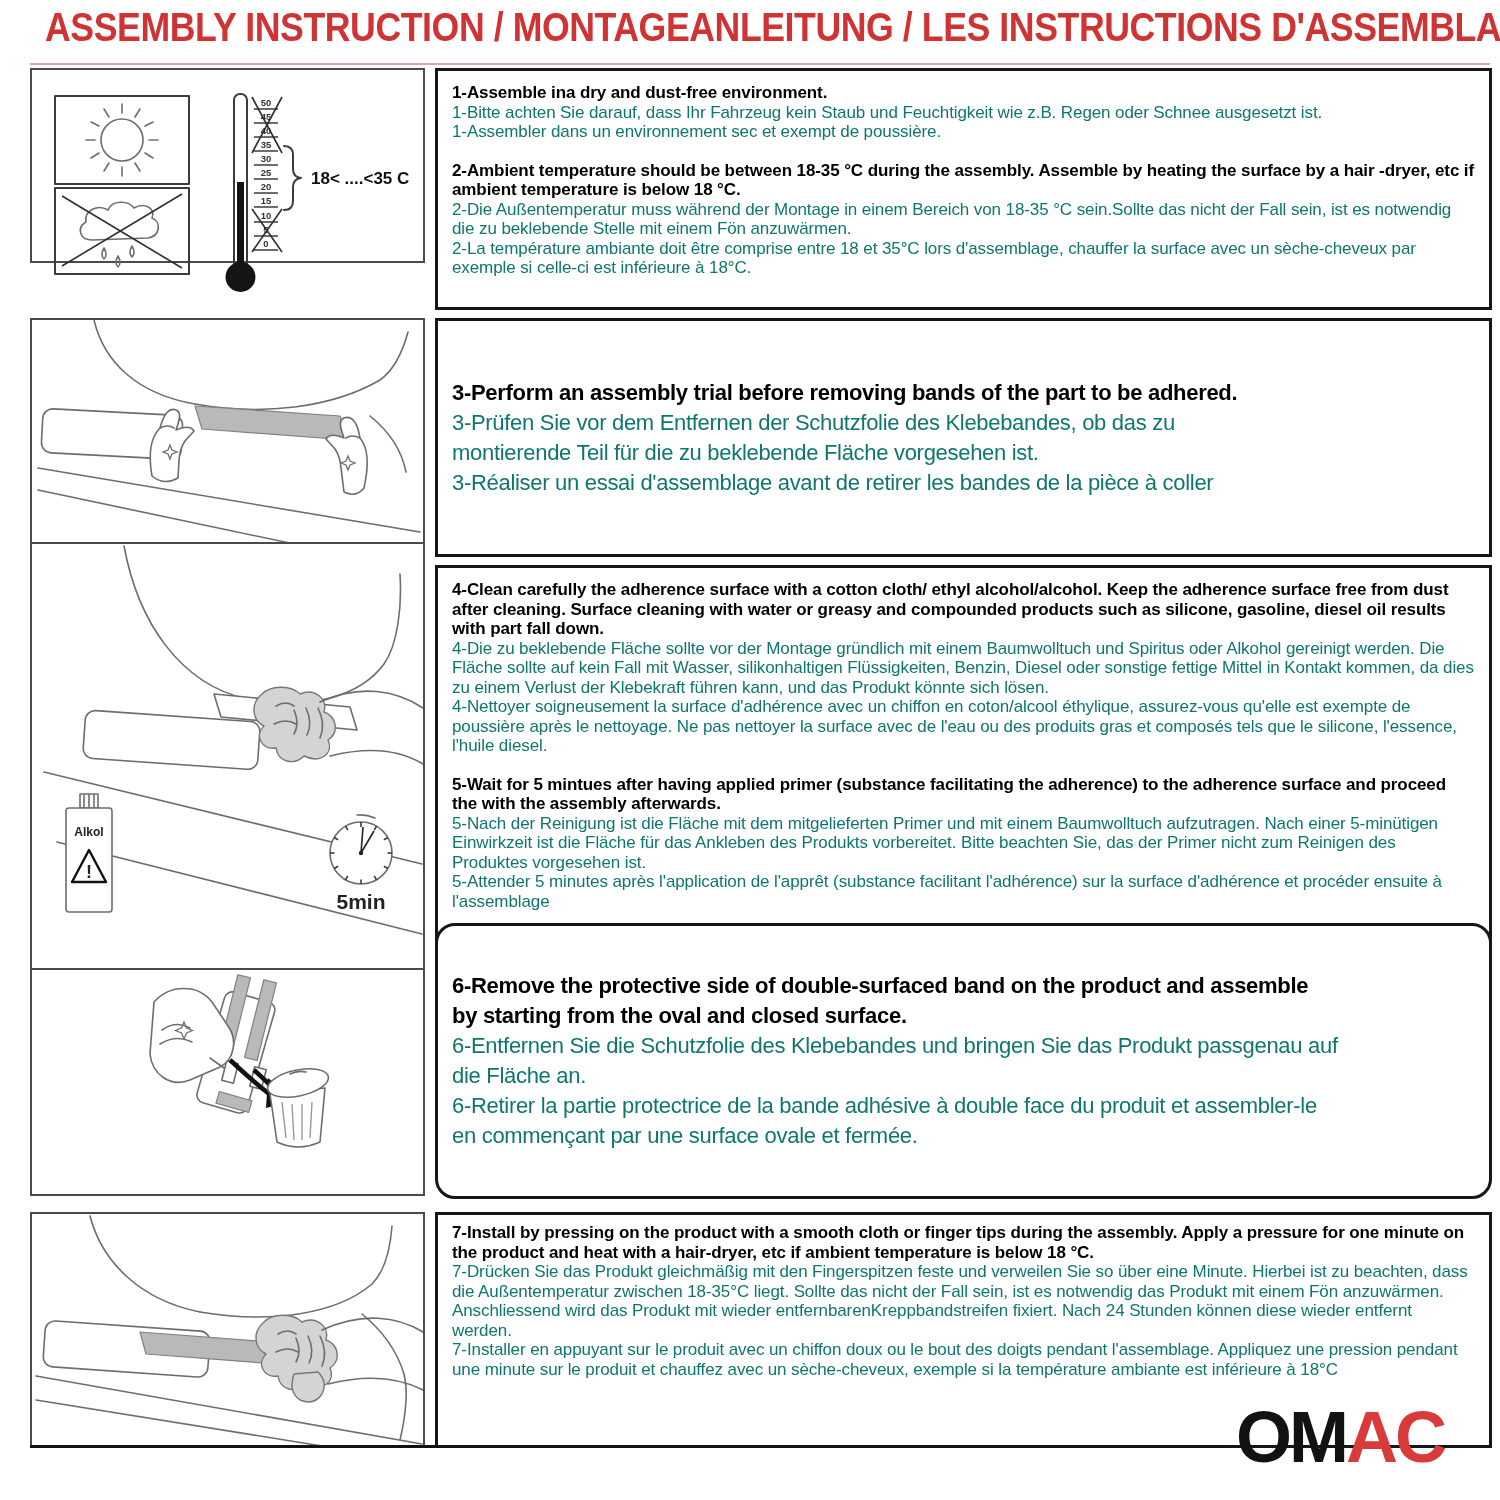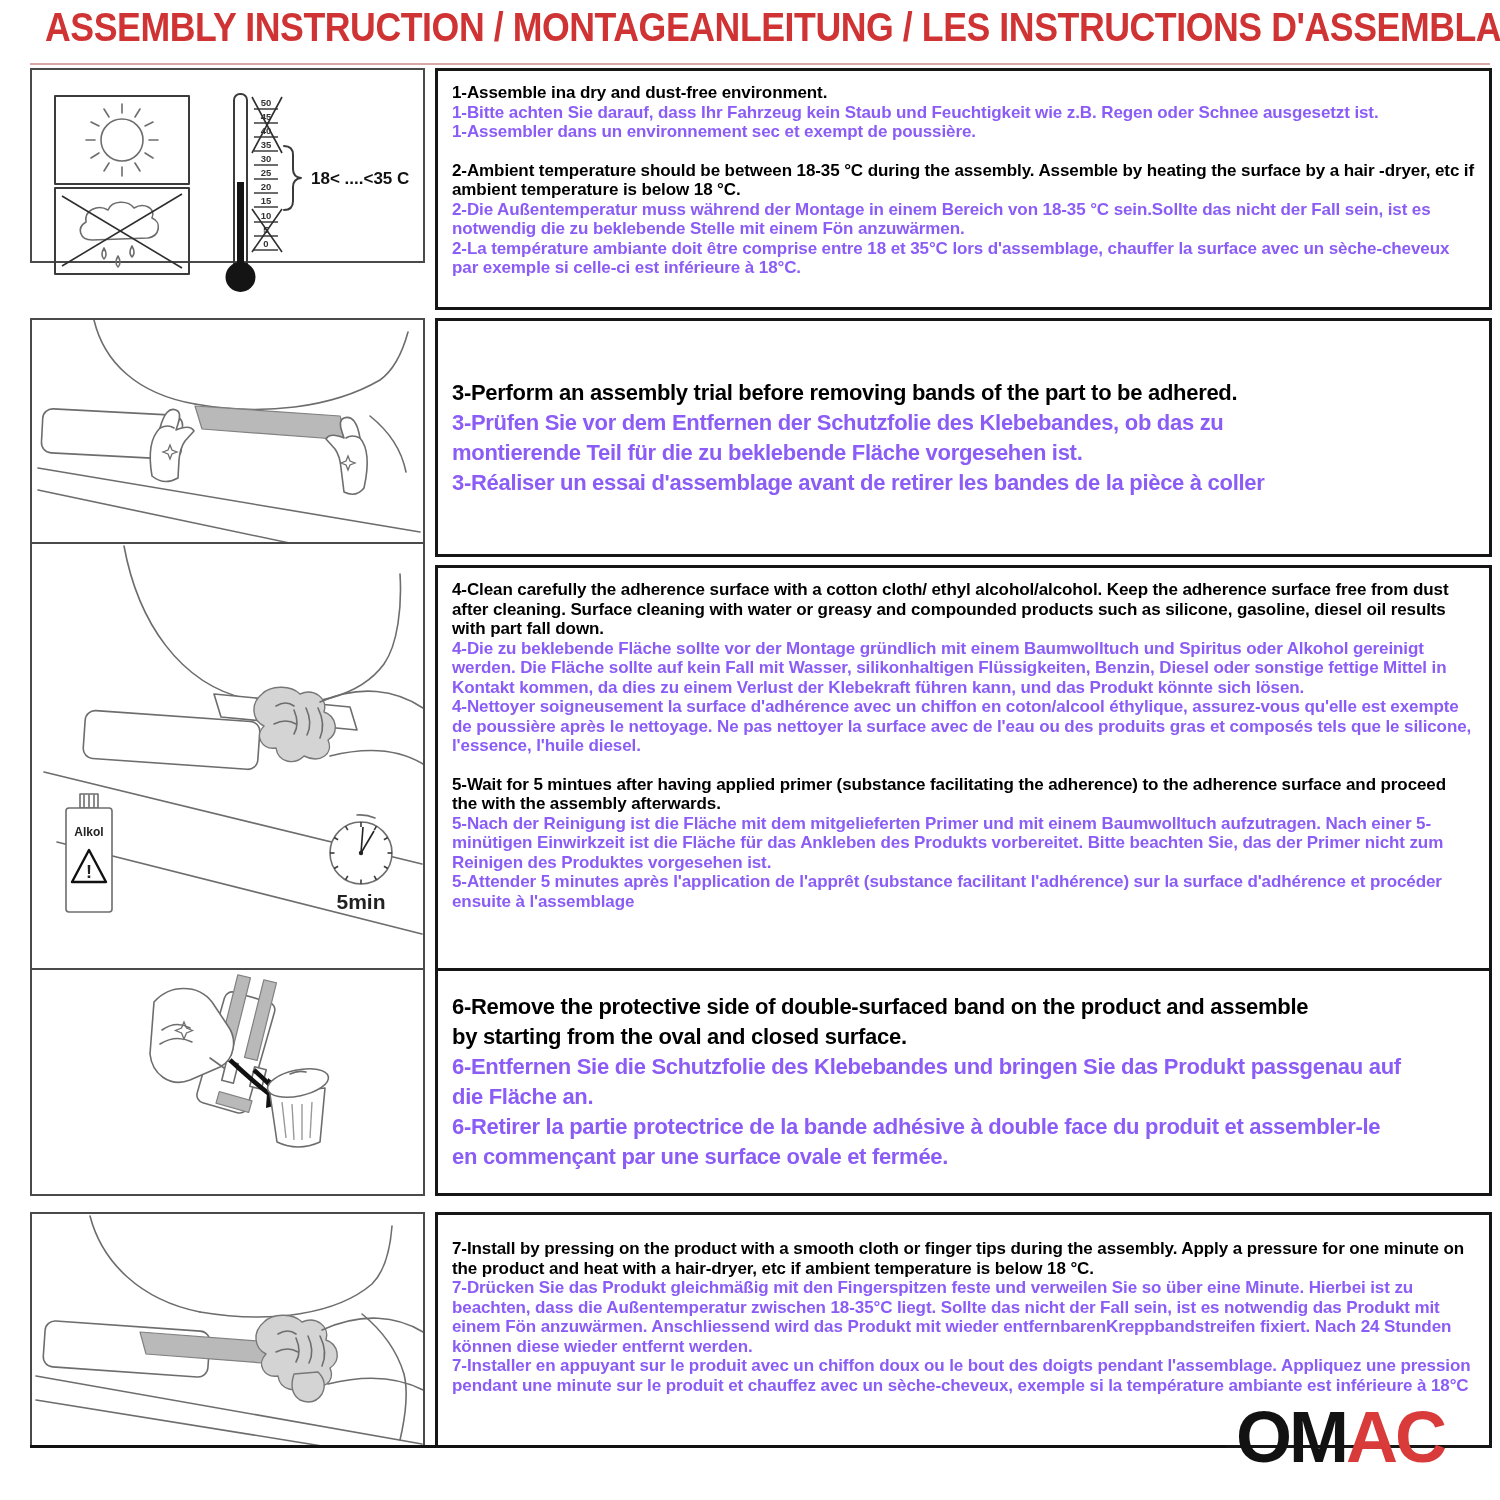--- a/index.html
+++ b/index.html
@@ -11,21 +11,21 @@
   .title-underline{position:absolute;left:30px;top:63px;width:1460px;height:2px;background:#d8a7a7;}
   
   .row{position:absolute;left:0;top:0;width:1500px;}
   .illus-box{position:absolute;left:30px;width:395px;border:2px solid #4a4a4a;background:#fff;box-sizing:border-box;}
   .text-box{position:absolute;left:435px;width:1057px;border:3px solid #161616;background:#fff;
             box-sizing:border-box;padding:12px 14px;}
   .text-box p{margin:0;letter-spacing:-0.1px;}
   .fs-s p{font-size:17px;line-height:19.5px;}
   .fs-l p{font-size:22px;line-height:30px;letter-spacing:-0.3px;}
   .b{font-weight:700;color:#000;}
-  .n{font-weight:700;color:#8b5cf6;}
+  .n{font-weight:400;color:#0f766e;}
   .gap{margin-top:19px !important;}
   .vcenter{display:flex;flex-direction:column;justify-content:center;}
   .prewrap{white-space:pre-wrap;}
   
   svg{display:block;}
   .s{fill:none;stroke:#6d6d6d;stroke-width:1.6;stroke-linecap:round;stroke-linejoin:round;}
   .sd{fill:none;stroke:#3b3b3b;stroke-width:2;stroke-linecap:round;stroke-linejoin:round;}
   .blk{fill:#141414;stroke:none;}
   .wfill{fill:#ffffff;stroke:#6d6d6d;stroke-width:1.6;stroke-linejoin:round;}
   .gfill{fill:#b9b9b9;stroke:#818181;stroke-width:1.2;stroke-linejoin:round;}
@@ -270,21 +270,21 @@
             <line x1="0" y1="32" x2="4" y2="68"></line>
               <line x1="10" y1="34" x2="12" y2="70"></line>
             <line x1="20" y1="34" x2="20" y2="70"></line>
               <line x1="30" y1="32" x2="28" y2="68"></line>
           </g>
           <ellipse class="wfill" cx="16" cy="13" rx="31" ry="13" transform="rotate(-12 16 13)" stroke="#8a8a8a"></ellipse>
           <path class="s" d="M8,4 q8,-4 16,-2"></path>
         </g>
       </svg>
     </div>
-    <div class="text-box fs-l vcenter" style="top:968px;height:228px;">
+    <div class="text-box fs-l vcenter" style="top:923px;height:276px;border-radius:20px;">
       <p class="b prewrap">6-Remove the protective side of double-surfaced band on the product and assemble
 by starting from the oval and closed surface.</p>
       <p class="n prewrap">6-Entfernen Sie die Schutzfolie des Klebebandes und bringen Sie das Produkt passgenau auf
 die Fläche an.</p>
       <p class="n prewrap">6-Retirer la partie protectrice de la bande adhésive à double face du produit et assembler-le
 en commençant par une surface ovale et fermée.</p>
     </div>
   </div>
 
   <div class="row">
@@ -307,21 +307,21 @@
 
         <g>
           <path class="s" d="M290,116 C330,98 365,102 391,118"></path>
           <path class="s" d="M296,170 C336,160 368,164 391,176"></path>
           <path class="s" d="M264,124 q6,14 0,24"></path>
           <path class="s" d="M276,122 q7,15 1,27"></path>
           <path class="s" d="M288,122 q8,16 2,30"></path>
         </g>
       </svg>
     </div>
-    <div class="text-box fs-s" style="top:1212px;height:236px;padding-top:24px;">
+    <div class="text-box fs-s" style="top:1212px;height:236px;padding-top:8px;">
       <p class="b">7-Install by pressing on the product with a smooth cloth or finger tips during the assembly. Apply a pressure for one minute on the product and heat with a hair-dryer, etc if ambient temperature is below 18 °C.</p>
       <p class="n">7-Drücken Sie das Produkt gleichmäßig mit den Fingerspitzen feste und verweilen Sie so über eine Minute. Hierbei ist zu beachten, dass die Außentemperatur zwischen 18-35°C liegt. Sollte das nicht der Fall sein, ist es notwendig das Produkt mit einem Fön anzuwärmen. Anschliessend wird das Produkt mit wieder entfernbarenKreppbandstreifen fixiert. Nach 24 Stunden können diese wieder entfernt werden.</p>
       <p class="n">7-Installer en appuyant sur le produit avec un chiffon doux ou le bout des doigts pendant l'assemblage. Appliquez une pression pendant une minute sur le produit et chauffez avec un sèche-cheveux, exemple si la température ambiante est inférieure à 18°C</p>
     </div>
   </div>
 
   <div class="footer-rule"></div>
   <div class="logo">
     <span class="lb">OM</span><span class="lr">AC</span>
   </div>

